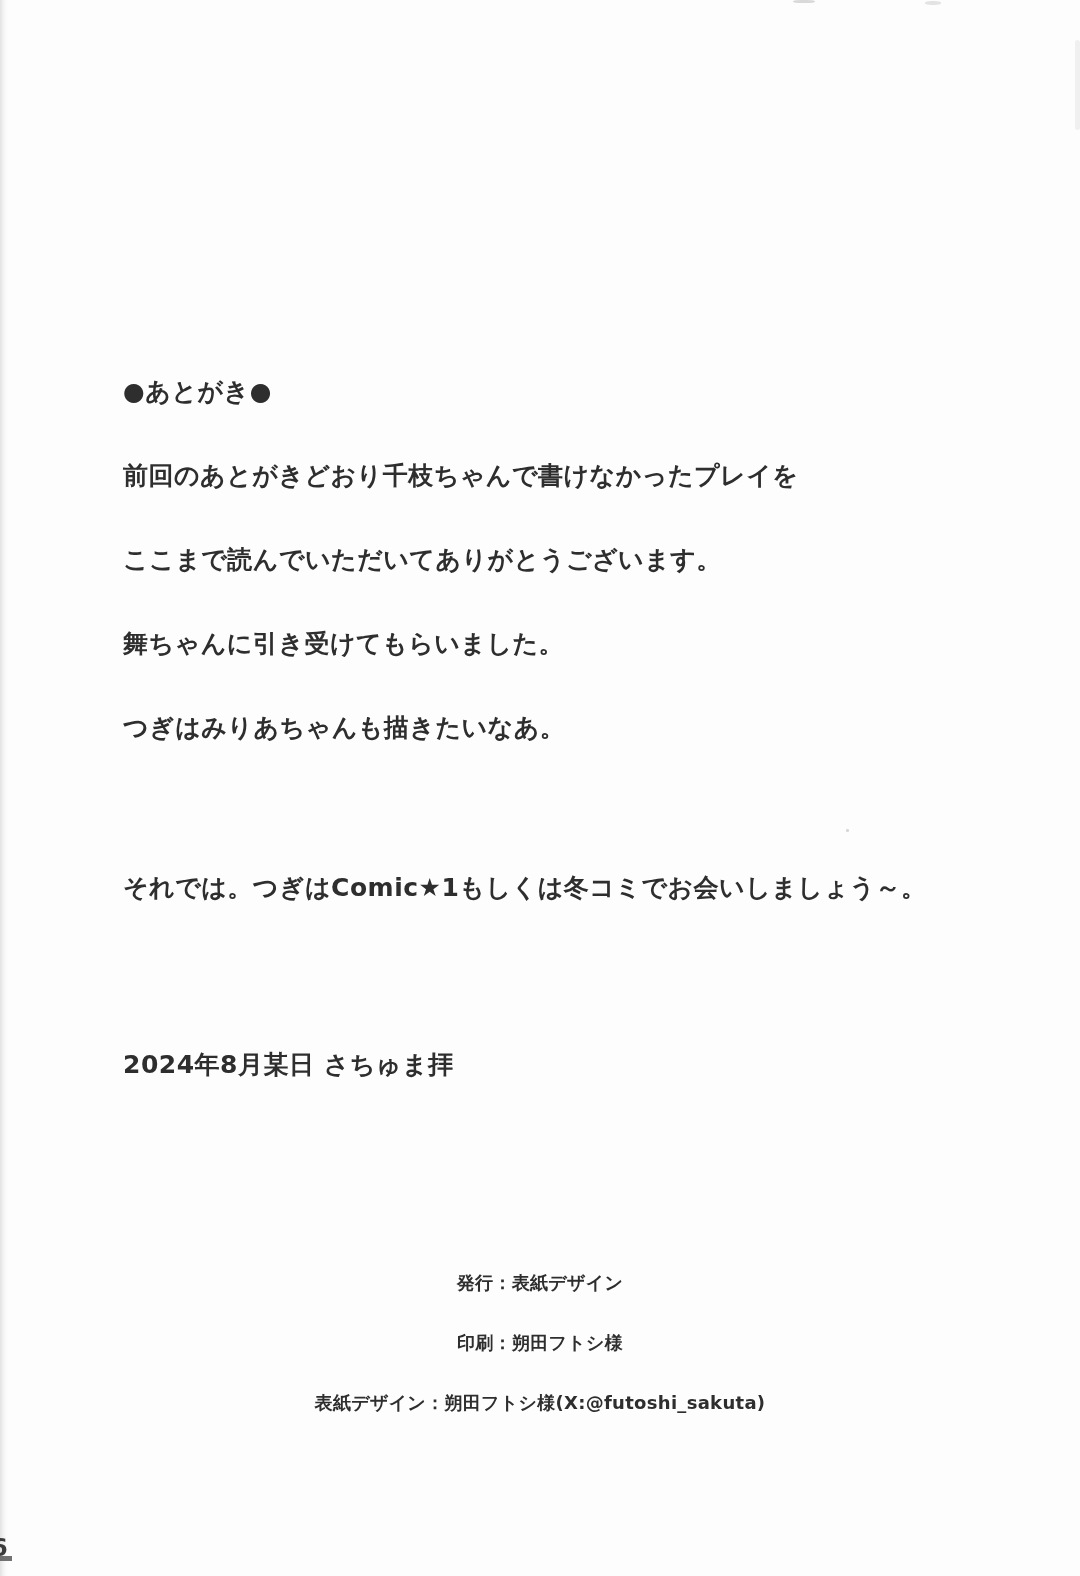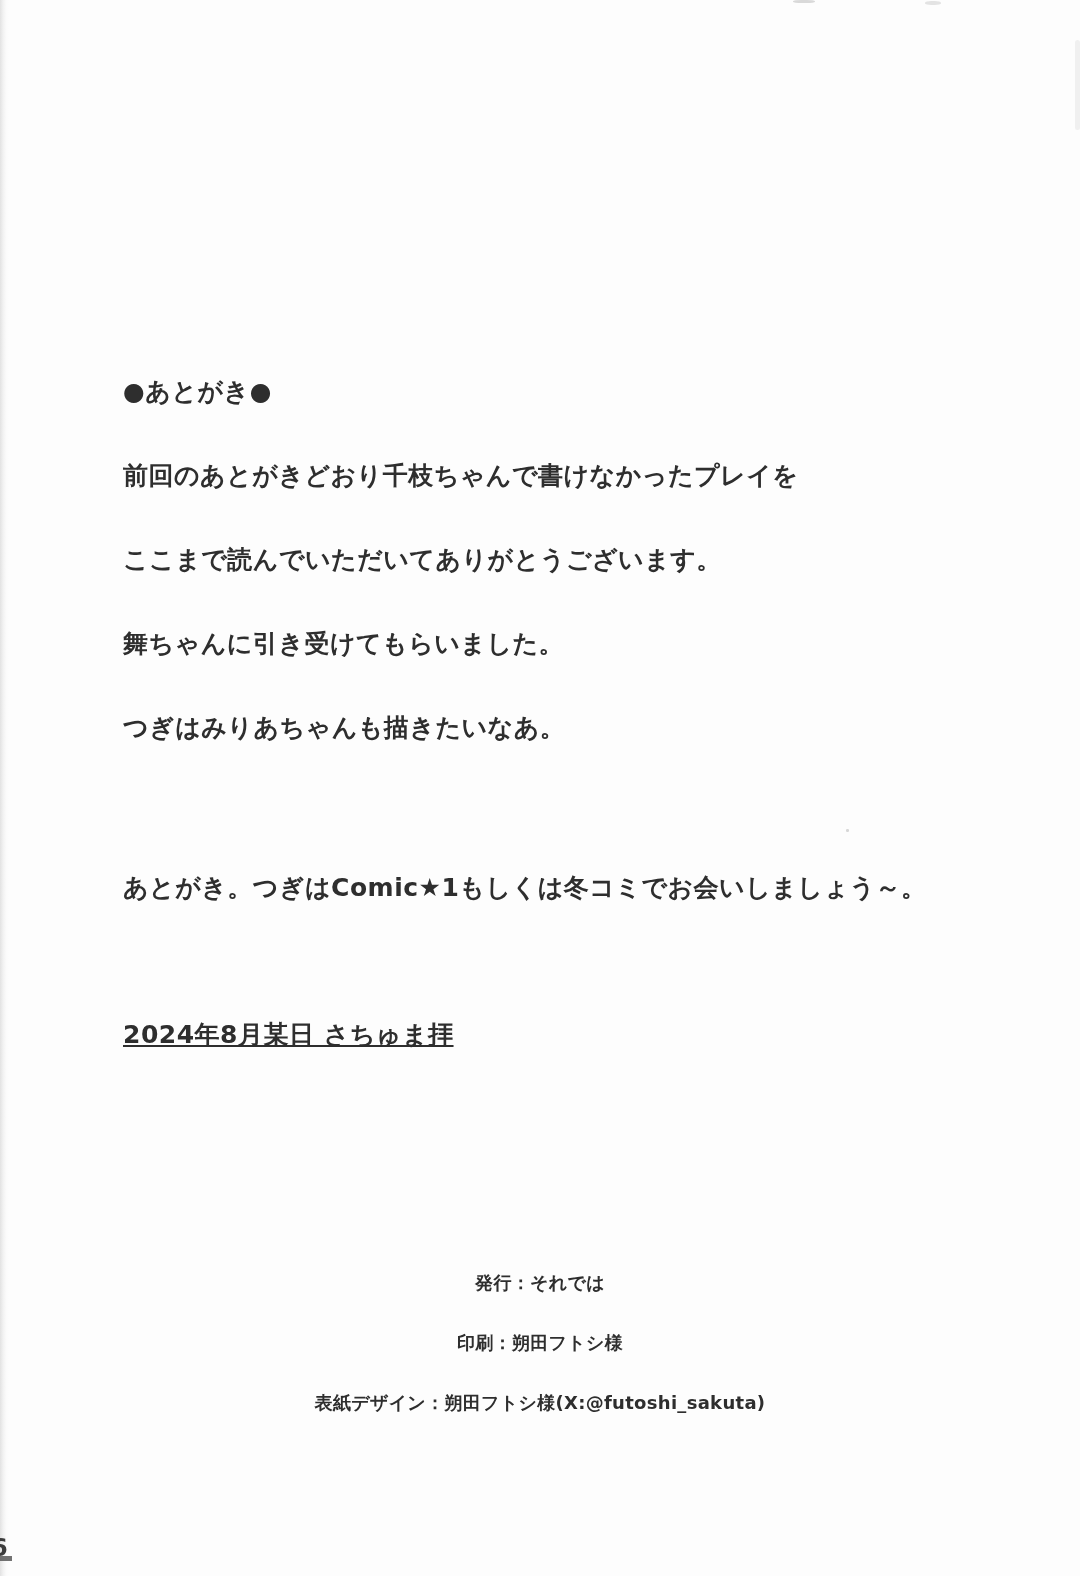--- a/index.html
+++ b/index.html
@@ -55,21 +55,21 @@
     left: 123px;
     top: 322px;
     font-size: 25px;
     font-weight: 600;
     line-height: 28px;
     letter-spacing: 0.5px;
     white-space: pre-wrap;
   }
   .afterword .line { display: block; }
   .afterword .para2 { margin-top: 20px; }
-  .afterword .signoff { margin-top: 7px; display: block; text-decoration: underline; }
+  .afterword .signoff { margin-top: 37px; display: block; }
 
   
   .colophon {
     position: absolute;
     left: 0; top: 1233px;
     width: 1080px;
     text-align: center;
     font-size: 18px;
     font-weight: 600;
     line-height: 20px;
@@ -92,25 +92,25 @@
 
   <div class="page-number-partial">6</div>
 
   <section class="afterword">
     <span class="line">●あとがき●</span>
     <span class="line">前回のあとがきどおり千枝ちゃんで書けなかったプレイを</span>
     <span class="line">ここまで読んでいただいてありがとうございます。</span>
     <span class="line">舞ちゃんに引き受けてもらいました。</span>
     <span class="line">つぎはみりあちゃんも描きたいなあ。</span>
     <div class="para2">
-      <span class="line">あとがき。つぎはComic★1もしくは冬コミでお会いしましょう～。</span>
+      <span class="line">それでは。つぎはComic★1もしくは冬コミでお会いしましょう～。</span>
     </div>
     <span class="signoff">2024年8月某日 さちゅま拝</span>
   </section>
 
   <section class="colophon">
-    <span class="line">発行：それでは</span>
+    <span class="line">発行：表紙デザイン</span>
     <span class="line">印刷：朔田フトシ様</span>
     <span class="line">表紙デザイン：朔田フトシ様(X:@futoshi_sakuta)</span>
     
   </section>
 
 </div>
 
 </body></html>

